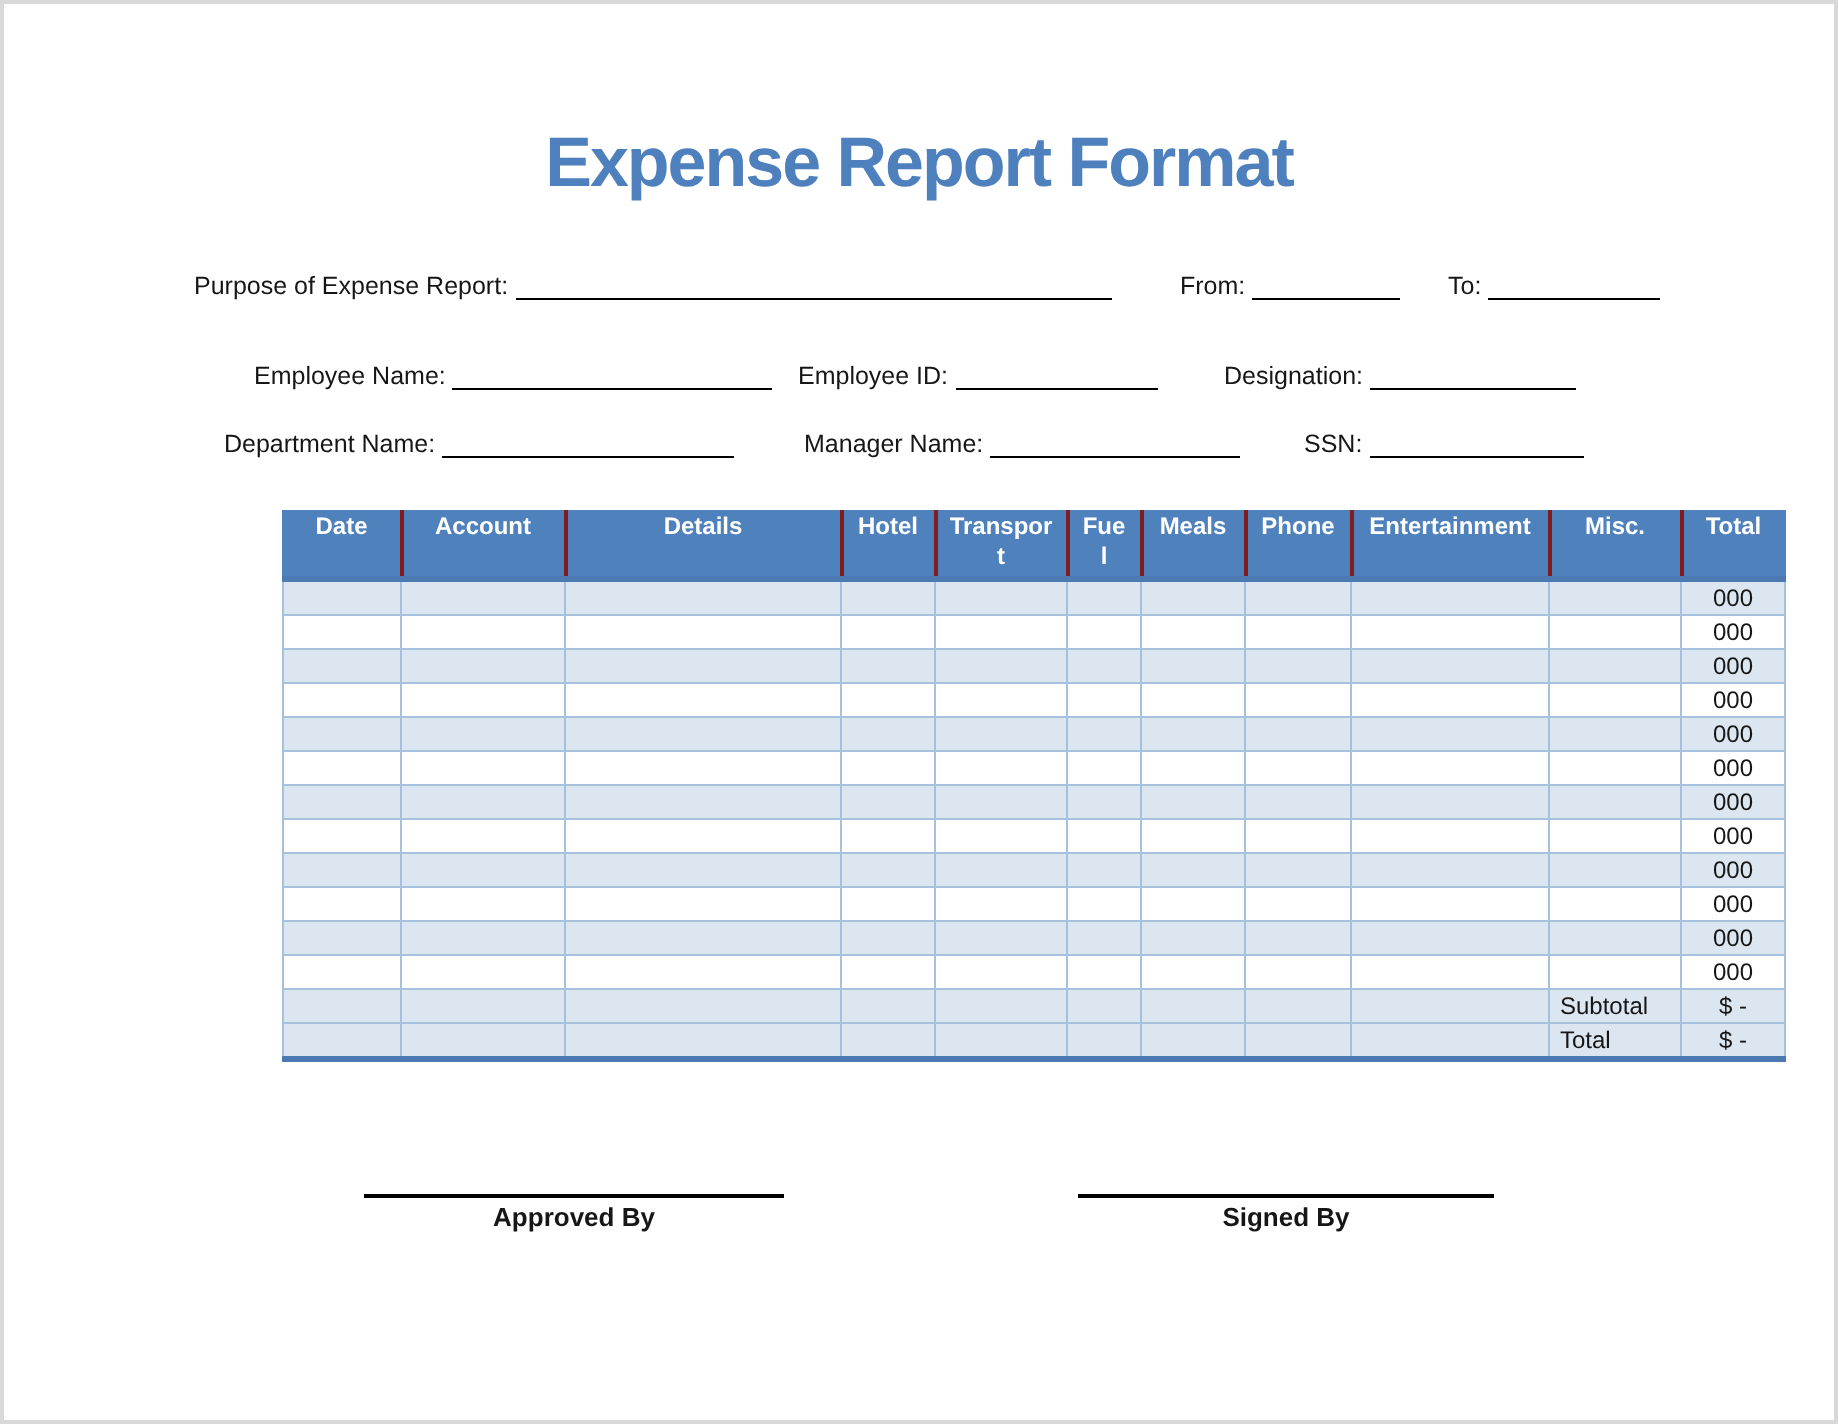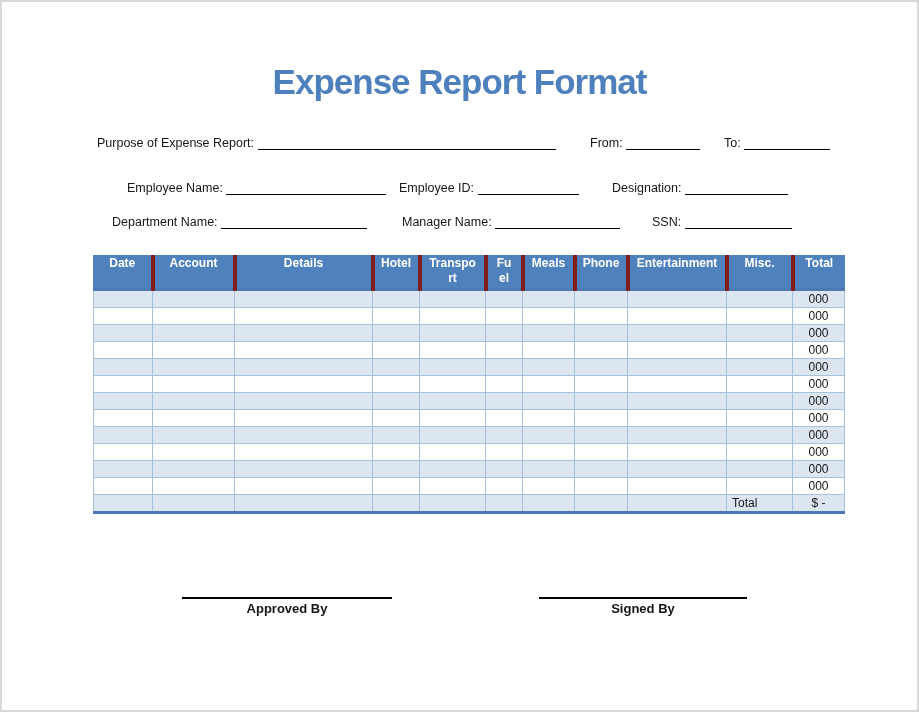--- a/index.html
+++ b/index.html
@@ -13,25 +13,25 @@
     font-size:35px;font-weight:700;letter-spacing:-1px;color:#4e80bd;margin:0;
   }
   .abs-row{position:absolute;left:0;top:0;width:100%;height:20px;font-size:12.5px;text-align:right;}
   .seg{position:absolute;top:0;white-space:nowrap;}
   .fill{
     display:inline-block;height:14px;border-bottom:1px solid #000;
     vertical-align:-3px;
   }
   
   .tbl-wrap{position:absolute;left:91px;top:253px;}
-  table{border-collapse:collapse;table-layout:fixed;width:751px;}
+  table{border-collapse:collapse;table-layout:fixed;width:751px;margin-left:48px;}
   th{
     background:#4f81bd;color:#ffffff;font-weight:700;font-size:12px;
     padding:1px 6px;vertical-align:top;line-height:15px;height:31px;
-    border-left:4px solid #7f1d1d;border-right:1px solid #7fa5d1;
+    border-left:2px solid #7f1d1d;border-right:1px solid #7fa5d1;
     word-break:break-all;text-align:center;
   }
   th:first-child{border-left:1px solid #4f81bd;}
   th:last-child{border-right:1px solid #4f81bd;}
   td{
     border:1px solid #a6c1de;height:16px;line-height:16px;
     font-size:12px;padding:0 5px;overflow:hidden;
   }
   tbody tr:first-child td{border-top:3px solid #4c79b2;}
   tbody tr:last-child td{border-bottom:3px solid #4c79b2;}
@@ -284,20 +284,33 @@
           <tr class="band">
             <td></td>
             <td></td>
             <td></td>
             <td></td>
             <td></td>
             <td></td>
             <td></td>
             <td></td>
             <td></td>
+            <td>Subtotal</td>
+            <td class="total-cell">$ -</td>
+          </tr>
+          <tr class="band">
+            <td></td>
+            <td></td>
+            <td></td>
+            <td></td>
+            <td></td>
+            <td></td>
+            <td></td>
+            <td></td>
+            <td></td>
             <td>Total</td>
             <td class="total-cell">$ -</td>
           </tr>
         </tbody>
     </table>
   </div>
 
   <div class="sig" style="left:180px;top:586px;width:210px;">
     <span class="sig-line"></span>
     <span class="sig-label">Approved By</span>

